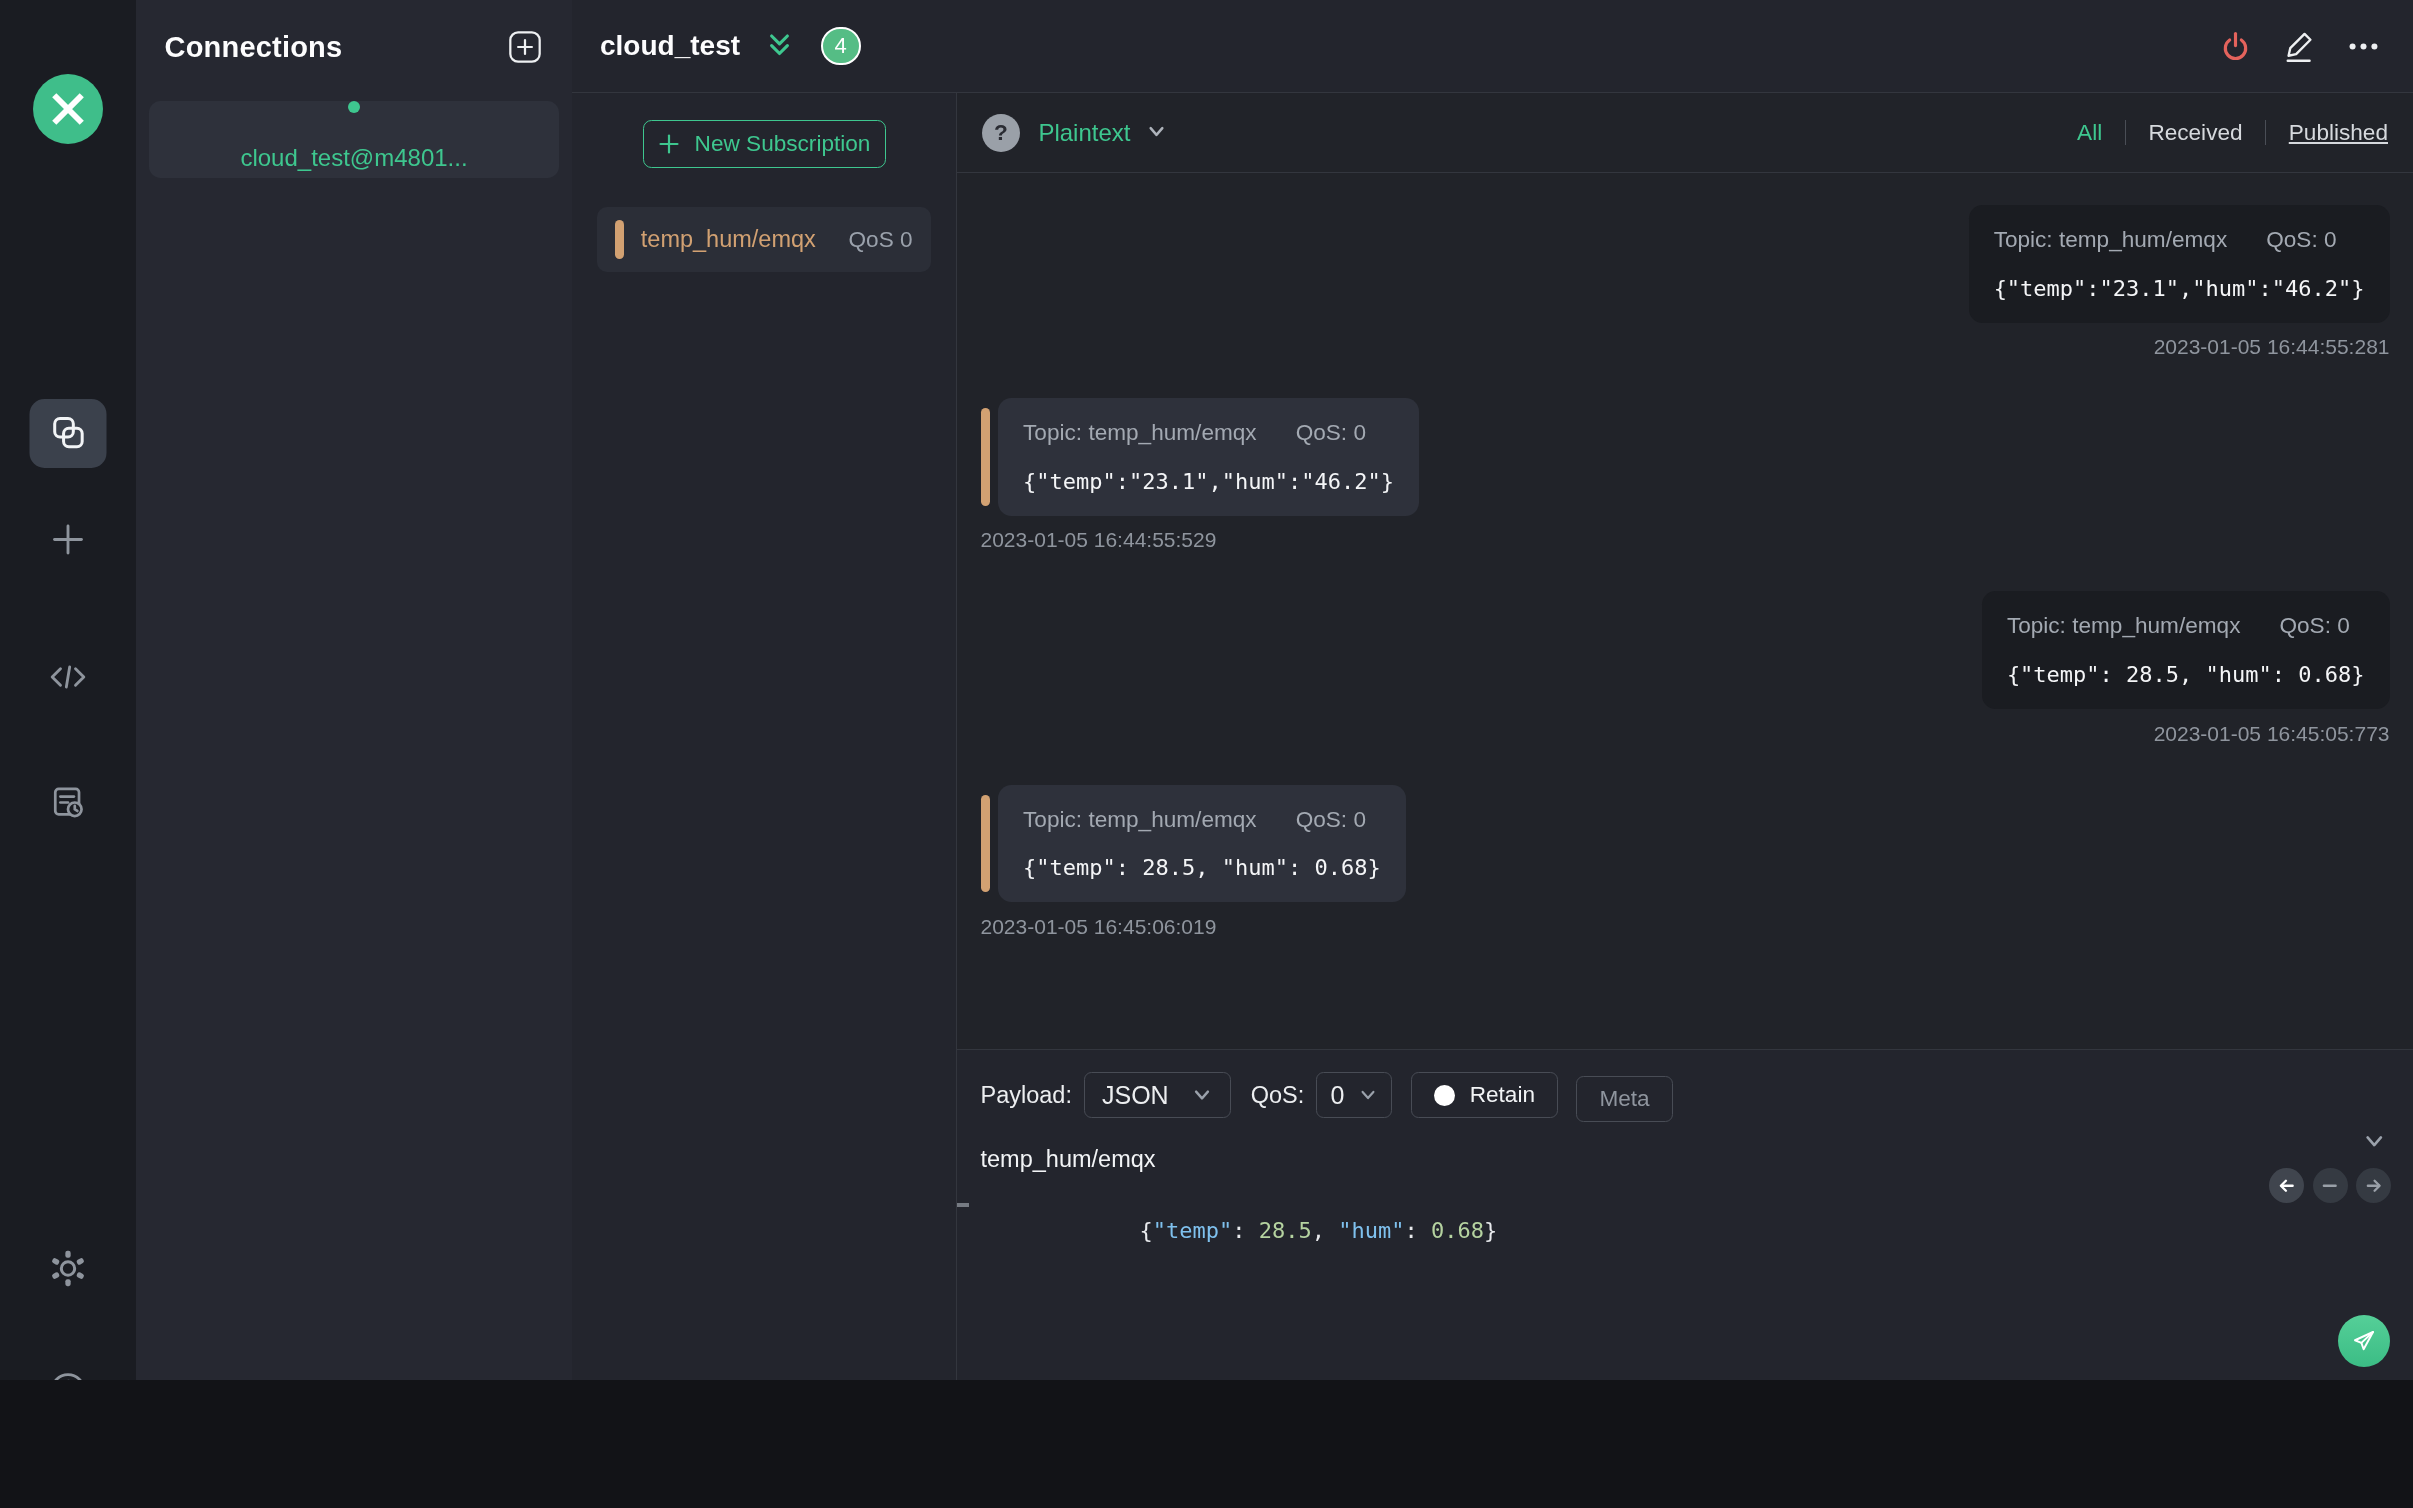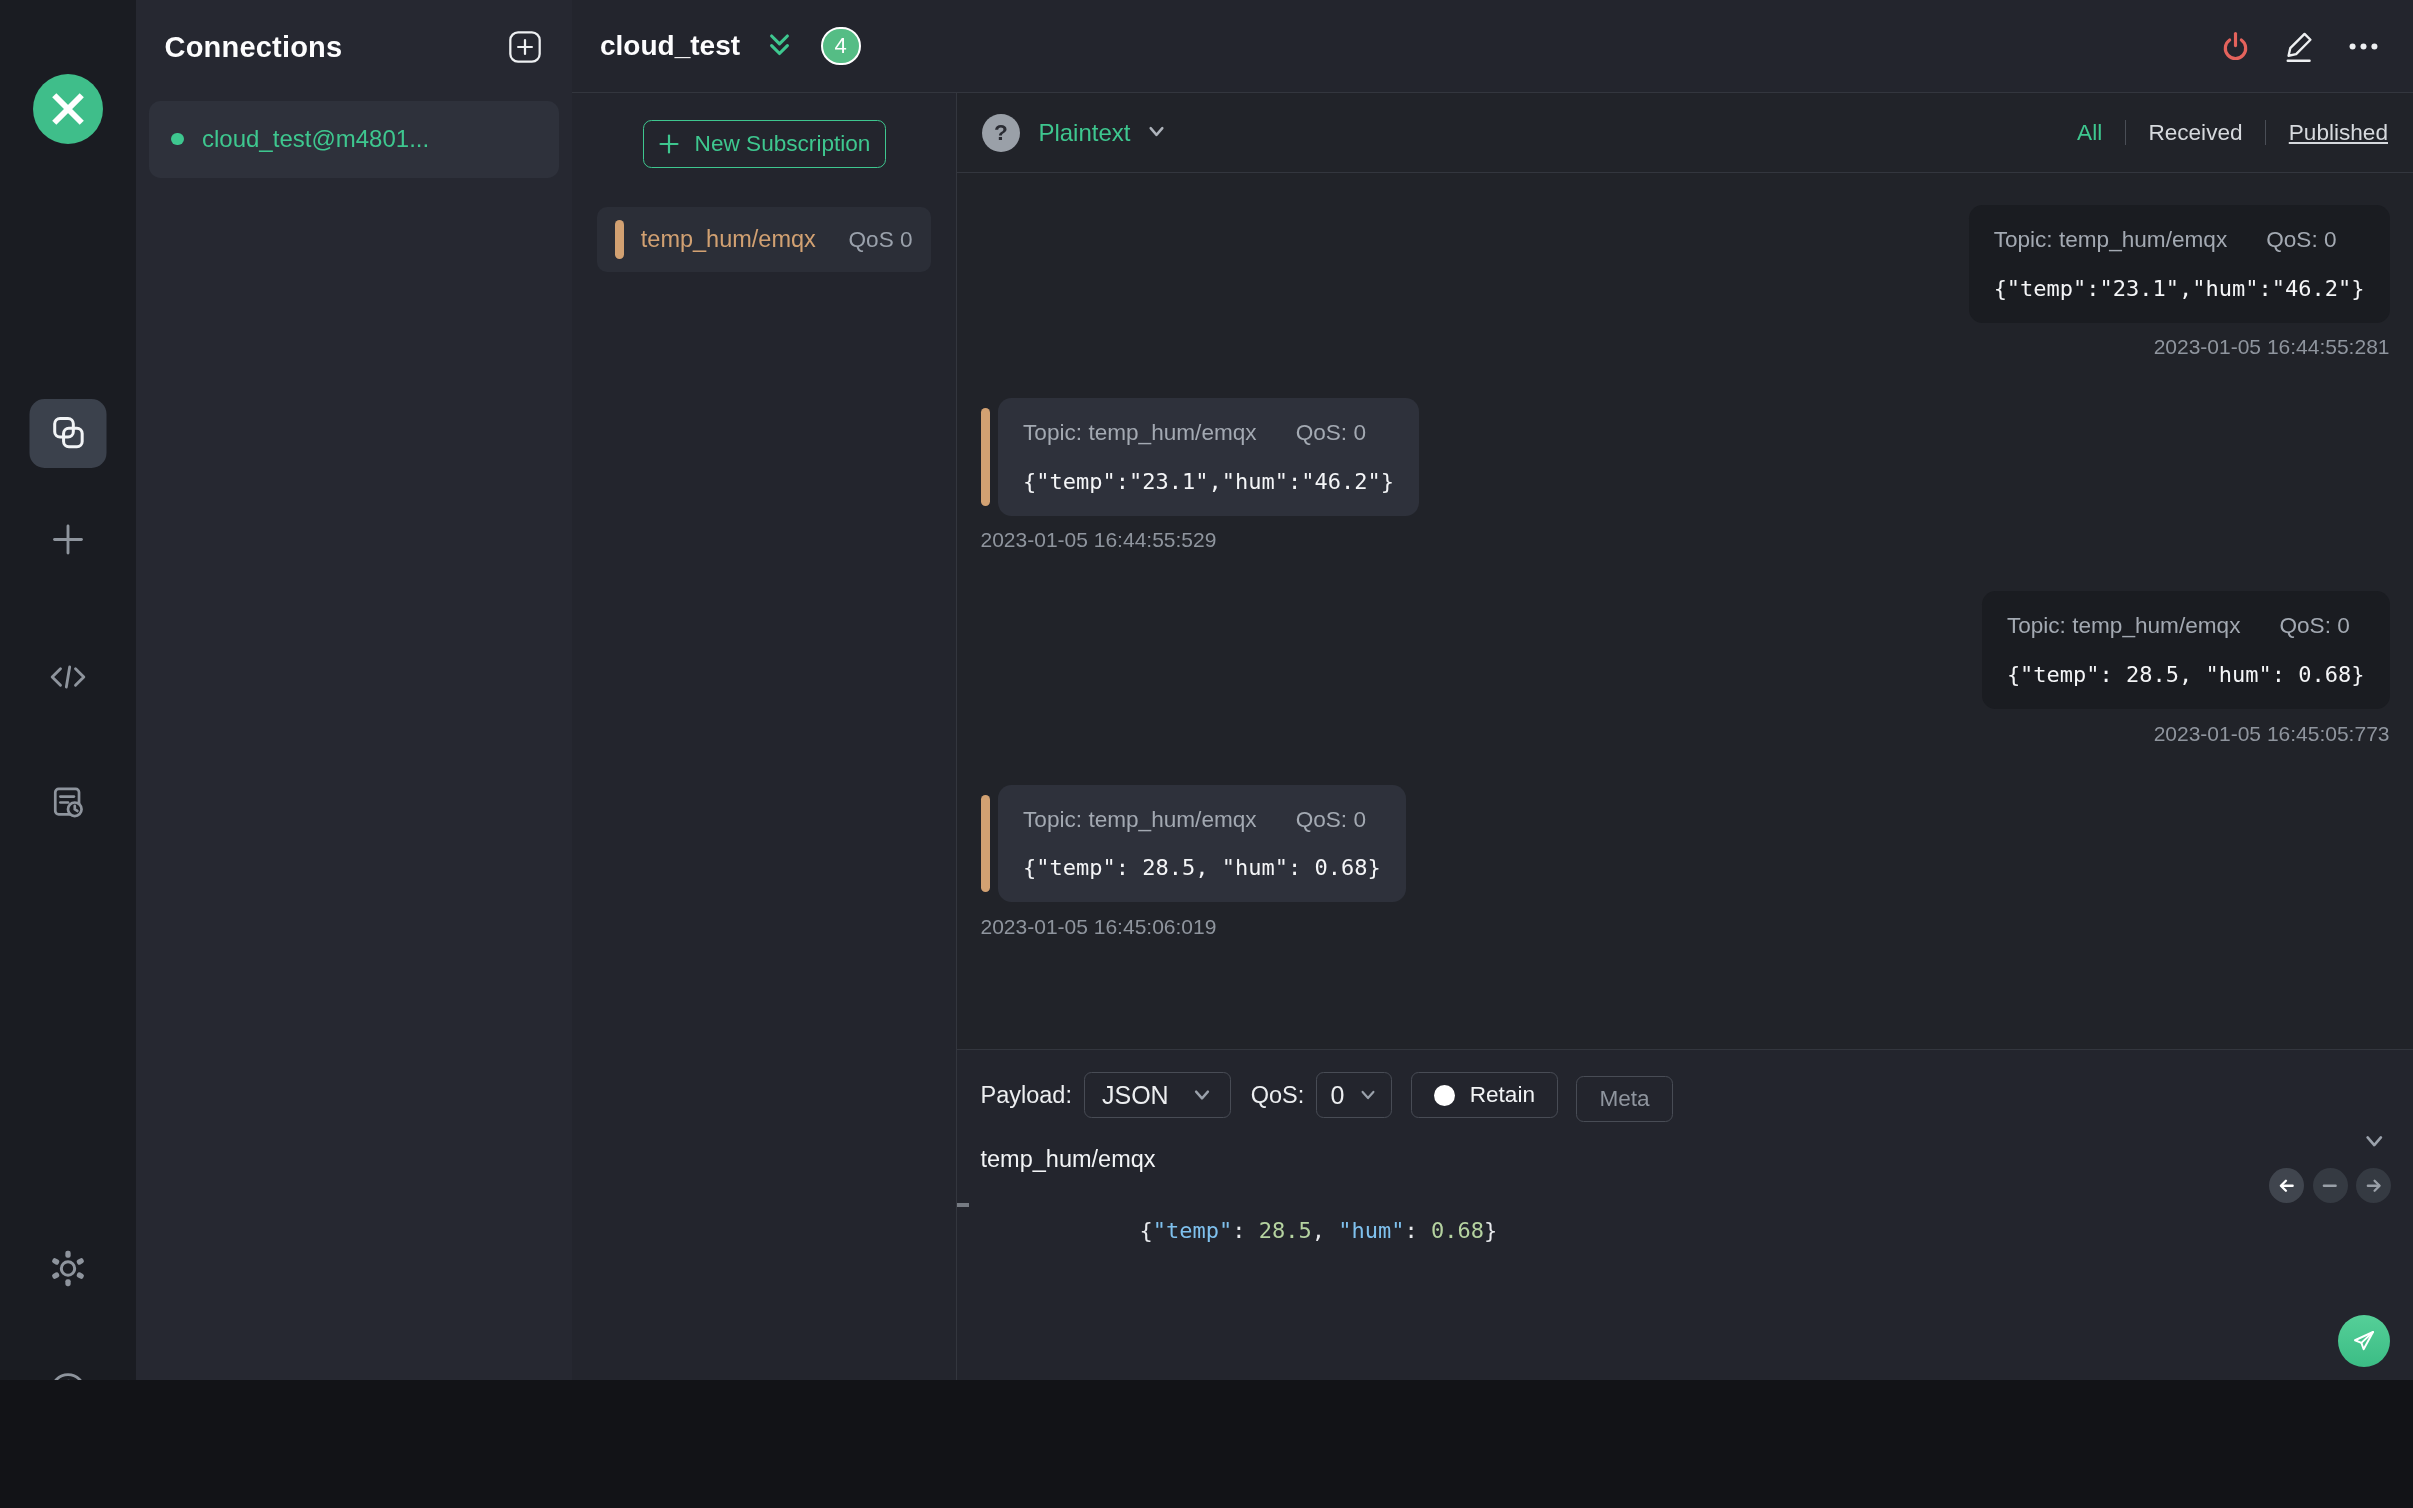--- a/index.html
+++ b/index.html
@@ -26,23 +26,23 @@
   
   .conn-panel{
     position:absolute; left:136px; top:0; width:437px; height:1508px;
     background:#262831; border-right:0.8px solid #30333b;
   }
   .conn-header{ height:94px; display:flex; align-items:center; justify-content:space-between; padding:0 28.5px; }
   .conn-title{ font-size:29px; font-weight:bold; color:#fdfdfe; letter-spacing:0.2px; }
   .add-conn-btn{ color:#eef0f2; cursor:pointer; display:flex; }
   .conn-list{ padding:6.7px 13.4px; }
   .conn-item{
-    display:flex; align-items:center; gap:18px;
+    display:flex; align-items:center; gap:31px;
     height:77px; padding:0 22px; border-radius:11.7px;
-    background:#2e313b; cursor:pointer;
+    background:#2e313b; cursor:pointer;flex-direction:column;
   }
   .conn-dot{ width:12.6px; height:12.6px; border-radius:50%; background:#3ec78f; flex:none; }
   .conn-name{ color:#3ec78f; font-size:24px; }
 
   
   .workspace{ position:absolute; left:572px; top:0; right:0; bottom:0; display:flex; flex-direction:column; }
   .topbar{
     height:93px; flex:none; display:flex; align-items:center;
     padding:0 30px 0 28px; background:#23252d; border-bottom:1.7px solid #33363e;
   }

